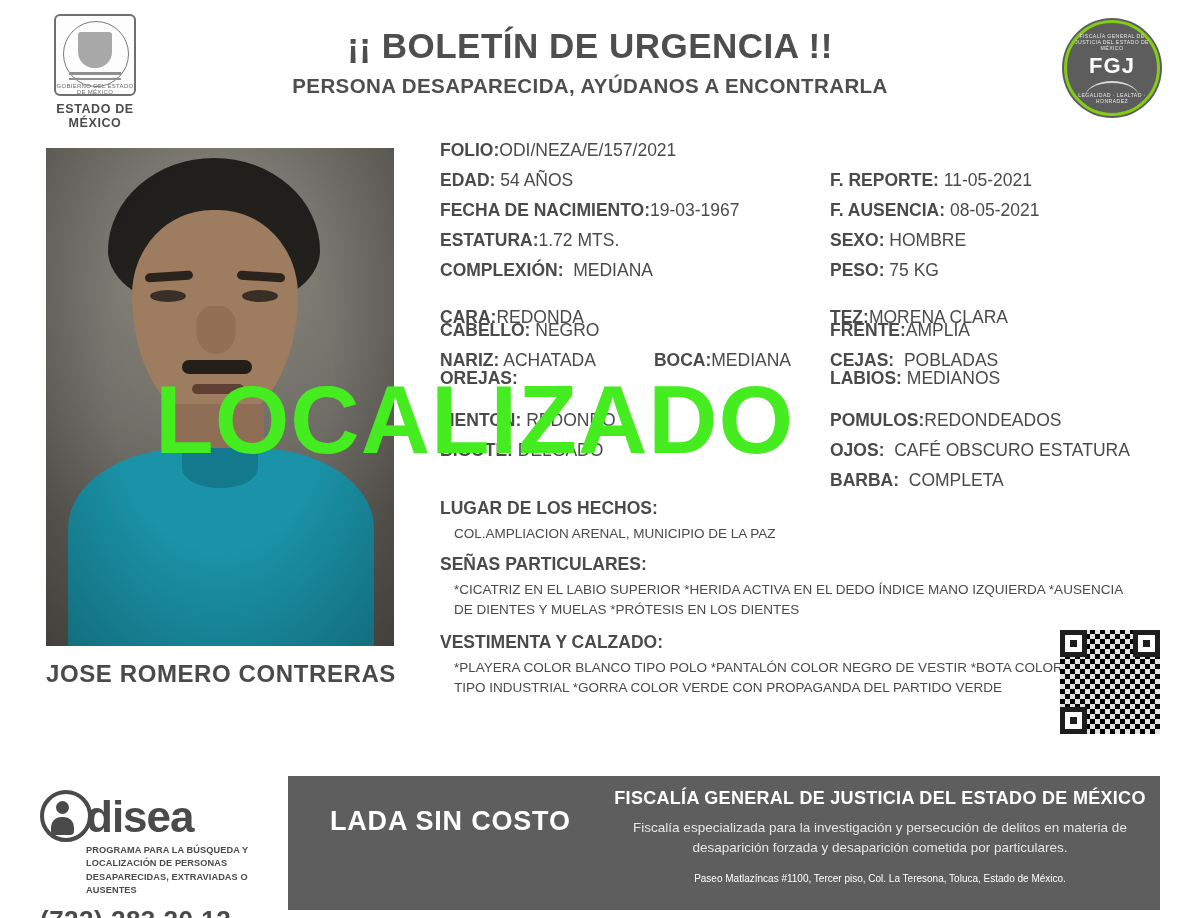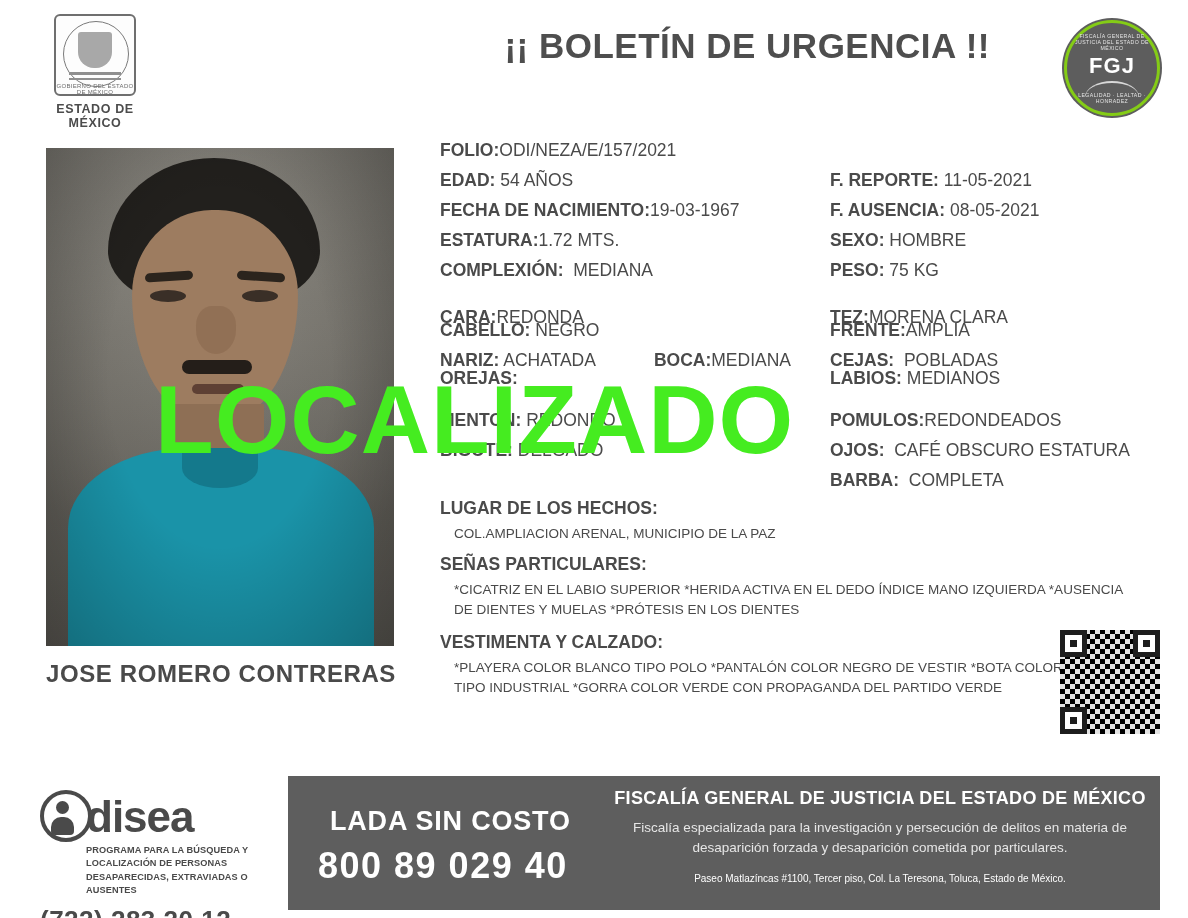--- a/index.html
+++ b/index.html
@@ -79,21 +79,21 @@
     font-size: 12.5px;
     font-weight: bold;
     letter-spacing: .6px;
     color: #4c4c4c;
   }
 
   .header-titles {
     position: absolute;
     left: 190px; top: 26px;
     width: 800px;
-    text-align: right;
+    text-align: center;
   }
   .title-main {
     font-size: 35px;
     font-weight: bold;
     color: #4e4e4e;
     letter-spacing: .5px;
     margin: 0;
   }
   .title-sub {
     margin-top: 8px;
@@ -475,20 +475,21 @@
         <div class="shield"></div>
         <div class="bar b1"></div>
         <div class="bar b2"></div>
         <div class="caption">GOBIERNO DEL ESTADO DE MÉXICO</div>
       </div>
       <div class="edomex-label">ESTADO DE MÉXICO</div>
     </div>
 
     <div class="header-titles">
       <div class="title-main">¡¡ BOLETÍN DE URGENCIA !!</div>
+      <div class="title-sub">PERSONA DESAPARECIDA, AYÚDANOS A ENCONTRARLA</div>
     </div>
 
     <div class="fgj-logo">
       <div class="fgj-top">FISCALÍA GENERAL DE JUSTICIA DEL ESTADO DE MÉXICO</div>
       <div class="fgj-text">FGJ</div>
       <div class="fgj-wing"></div>
       <div class="fgj-bottom">LEGALIDAD · LEALTAD · HONRADEZ</div>
     </div>
   </div>
 
@@ -595,21 +596,20 @@
   <div class="stamp">LOCALIZADO</div>
 
   <div class="qr">
     <div class="fp fp1"></div>
     <div class="fp fp2"></div>
     <div class="fp fp3"></div>
   </div>
 
   <div class="footer-band"></div>
   <div class="lada-label">LADA SIN COSTO</div>
-  <div class="lada-number">800 89 029 40</div>
   <div class="fg-title">FISCALÍA GENERAL DE JUSTICIA DEL ESTADO DE MÉXICO</div>
   <div class="fg-desc">Fiscalía especializada para la investigación y persecución de delitos en materia de desaparición forzada y desaparición cometida por particulares.</div>
   <div class="fg-addr">Paseo Matlazíncas #1100, Tercer piso, Col. La Teresona, Toluca, Estado de México.</div>
 
   <div class="odisea">
     <div class="odisea-main">
       <div class="odisea-circle"></div>
       <div class="odisea-person"></div>
       <div class="odisea-word">disea</div>
     </div>

